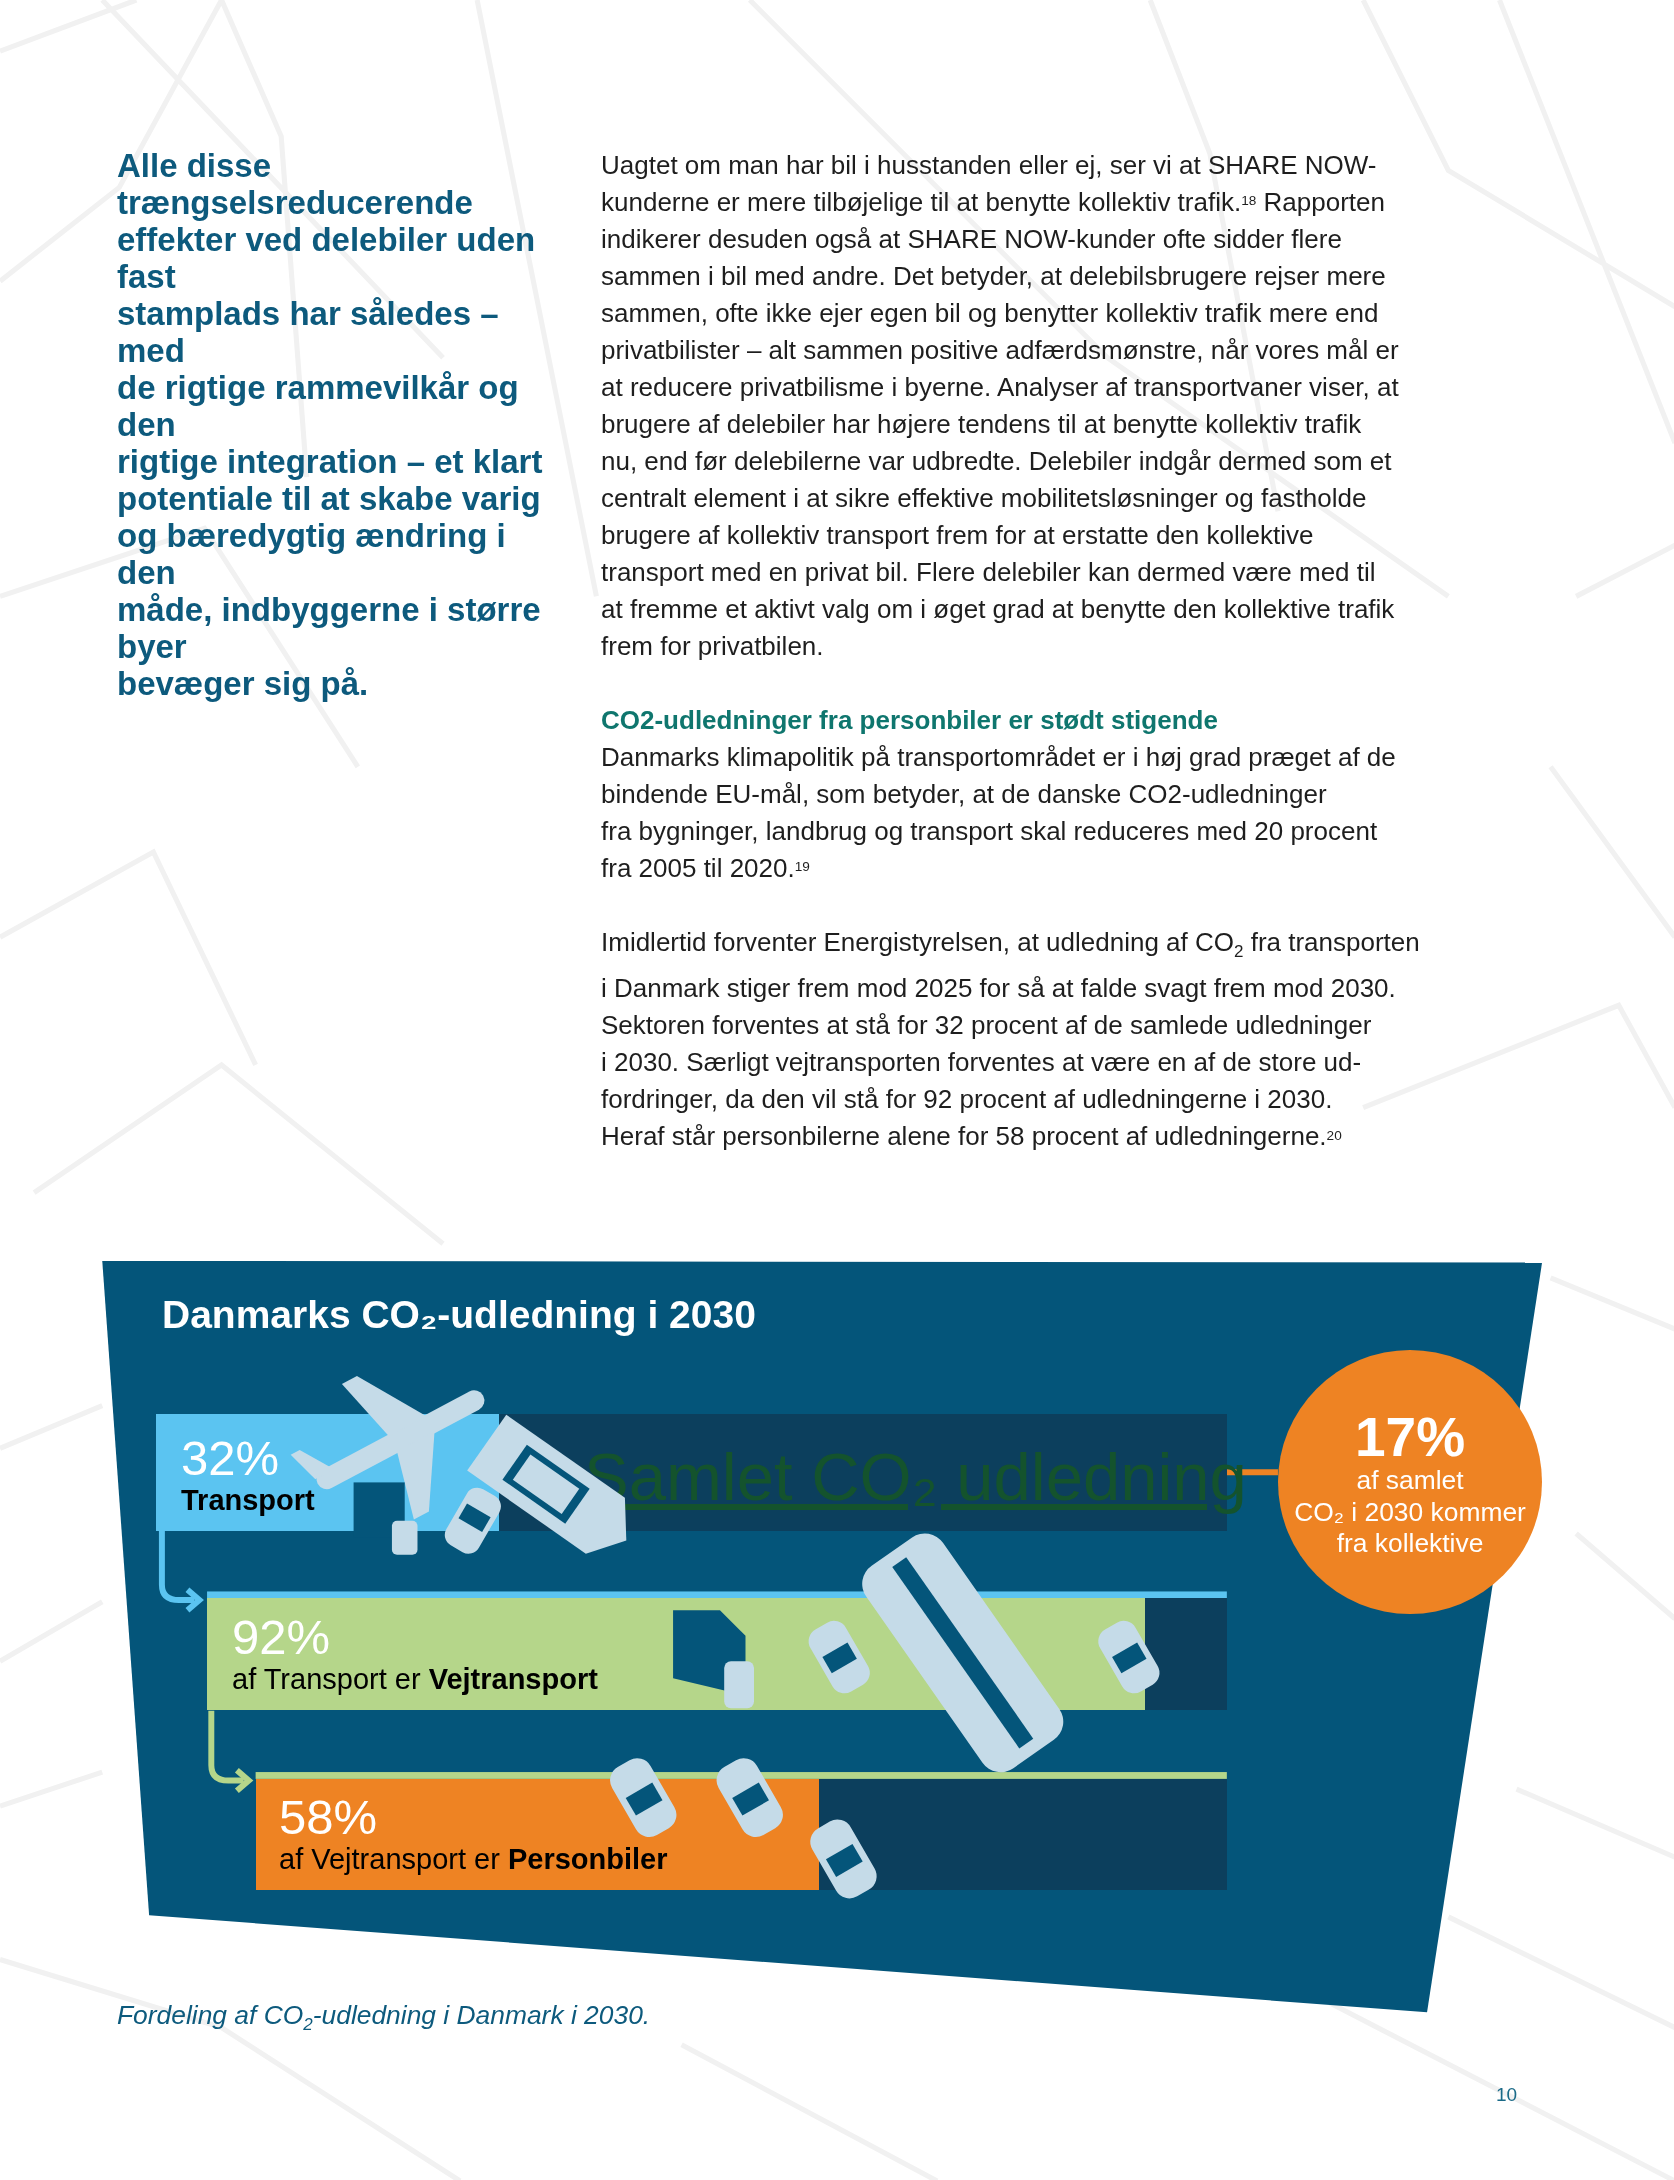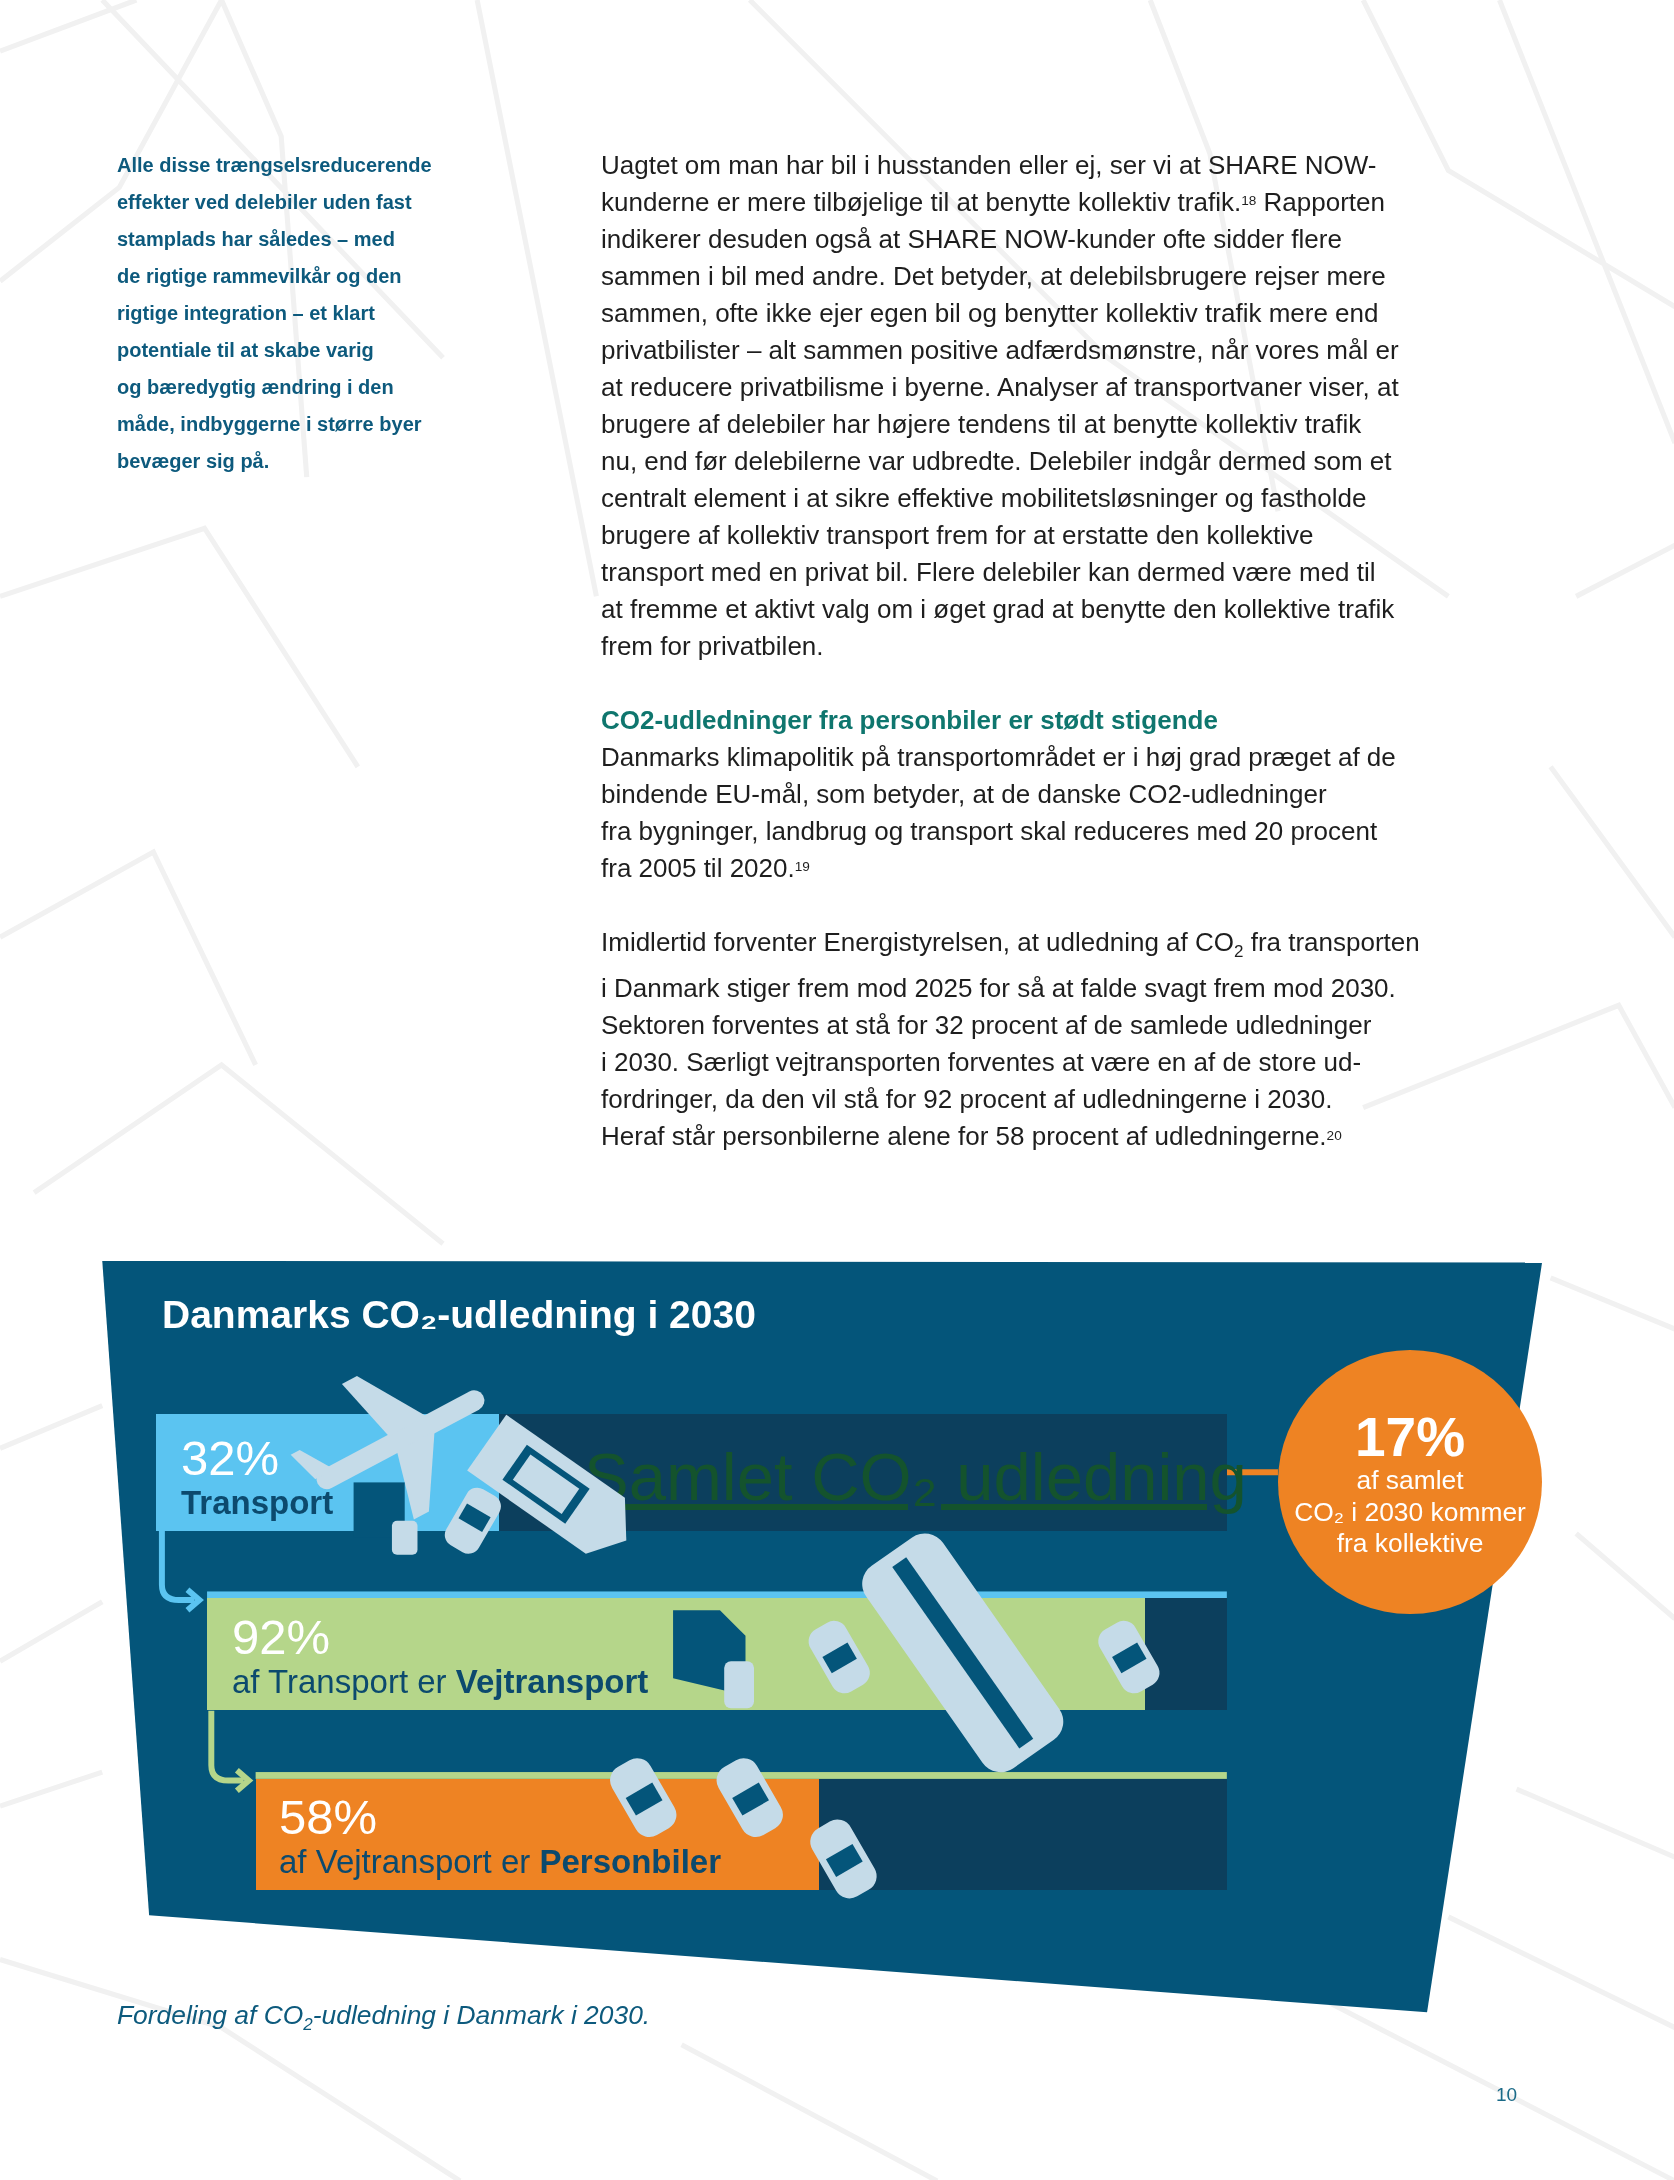--- a/index.html
+++ b/index.html
@@ -1,35 +1,35 @@
 <!DOCTYPE html>
 <html style="font-size:13.6px"><head>
 <meta charset="utf-8">
 <style>
   html, body { margin:0; padding:0; }
   body { width:1675px; height:2181px; position:relative; background:#ffffff; overflow:hidden;
          font-family:"Liberation Sans", sans-serif; }
   .bg-map { position:absolute; left:0; top:0; width:1675px; height:2181px; z-index:0; }
   .abs { position:absolute; z-index:1; }
   .pull-quote { left:117px; top:147px; width:443px; color:#0d5a7d; font-weight:bold;
-                font-size:20px; line-height:37px; }
+                font-size:33px; line-height:37px; }
   .pull-quote p { margin:0; }
   .body-col { left:601px; top:147px; width:928px; color:#1e1e1e; font-size:26px; line-height:37px; }
   .body-col p { margin:0; }
   .body-col .gap { height:37px; }
   .sub-head { color:#0f766e; font-weight:bold; }
   sup { font-size:13.6px; vertical-align:top; position:relative; top:-1.7px; }
   sub { font-size:17px; }
   
   .panel { position:absolute; left:0; top:0; width:1675px; height:2181px; z-index:1; }
   .ig-title { left:162px; top:1293px; color:#ffffff; font-weight:bold; font-size:39px; }
   .bar { position:absolute; z-index:2; }
   .bar-track { background:#0c3f5d; }
   .pct { color:#ffffff; font-size:49px; line-height:51px; font-weight:normal; }
-  .lbl { color:#0c4a6e; font-size:33px;text-align:center; }
+  .lbl { color:#000000; font-size:29px;text-align:center; }
   .lbl b { font-weight:bold; }
   .samlet { left:584px; top:1438px; color:#14532d; font-size:67px; z-index:3;text-decoration:underline; }
   .circle { left:1278px; top:1350px; width:264px; height:264px; border-radius:50%; background:#ee8323;
             z-index:3; color:#ffffff; text-align:center; }
   .circle .big { font-weight:bold; font-size:55px; margin-top:59px; line-height:56px; }
   .circle .small { font-size:26.4px; line-height:31.5px; }
   .caption { left:117px; top:2000px; color:#0d5a7d; font-style:italic; font-size:26.4px; }
   .page-num { left:1496px; top:2084px; color:#1a6a88; font-size:19px; }
   .icons { position:absolute; left:0; top:0; width:1675px; height:2181px; z-index:4; pointer-events:none; }
 </style>

